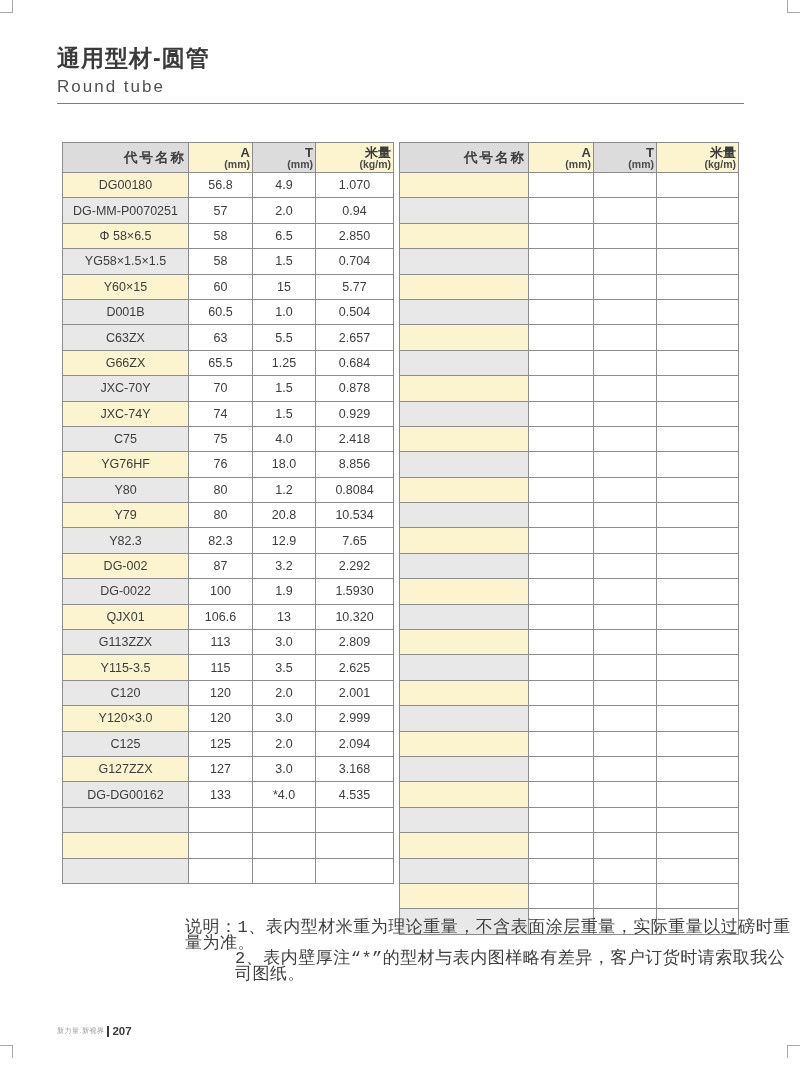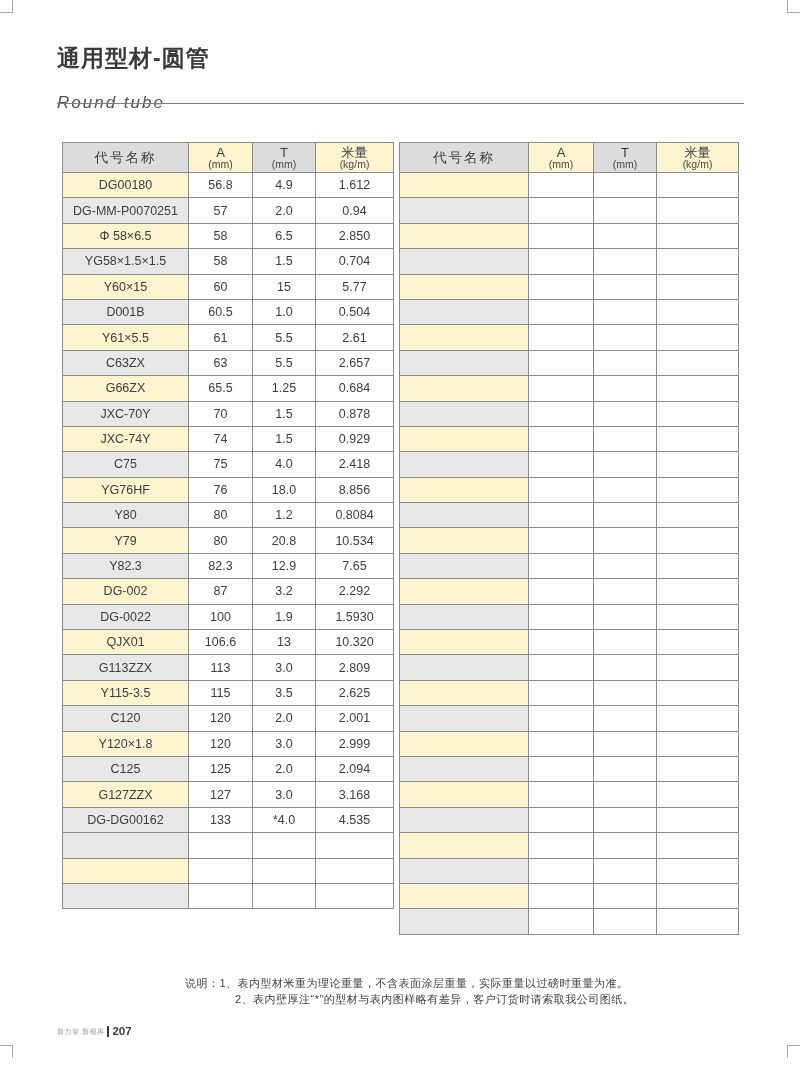--- a/index.html
+++ b/index.html
@@ -20,47 +20,47 @@
     position:absolute;width:17px;height:17px;
     border:1px solid #a9a9a9;background:transparent;
   }
   .corner-tl{left:-4px;top:-4px;}
   .corner-tr{right:-4px;top:-4px;}
   .corner-bl{left:-4px;bottom:-4px;}
   .corner-br{right:-4px;bottom:-4px;}
 
   .header-block{position:absolute;left:57px;top:44px;width:687px;}
   .title-cn{font-size:23px;font-weight:bold;color:#3a3a3a;letter-spacing:1px;line-height:1.25;}
-  .title-en{font-size:17px;color:#525252;letter-spacing:2px;margin-top:20px;font-style:italic;}
+  .title-en{font-size:17px;color:#525252;letter-spacing:2px;margin-top:4px;}
   .header-rule{position:absolute;left:57px;top:103px;width:687px;height:0;border-top:1.5px solid #7f7f7f;}
 
   table{border-collapse:collapse;table-layout:fixed;position:absolute;top:142px;}
   .tbl-left{left:62px;width:331px;}
   .tbl-right{left:399px;width:339px;}
   th,td{
     border:1px solid var(--border);
     text-align:center;vertical-align:middle;
     font-size:12.5px;color:var(--ink);
     overflow:hidden;white-space:nowrap;
     padding:0 2px;
   }
-  thead th{height:30px;font-weight:normal;}
+  thead th{height:30px;font-weight:bold;text-align:right;}
   tbody td{height:25.4px;background:#ffffff;}
   th.h-name{background:var(--headbg);font-size:13.5px;letter-spacing:2px;}
   th.h-a,th.h-m{background:var(--cream);}
   th.h-t{background:var(--headbg);}
   .hdr-label{font-size:13px;line-height:13px;display:block;}
   .hdr-unit{font-size:10.5px;line-height:11px;display:block;color:#4a4a4a;}
   td.name-odd{background:var(--cream);}
   td.name-even{background:var(--grayrow);}
 
-  .notes{position:absolute;left:185px;top:976px;font-size:11px;color:#3f3f3f;line-height:15.5px;letter-spacing:0.5px;}
+  .notes{position:absolute;left:185px;top:920px;font-size:17px;color:#3f3f3f;line-height:15.5px;letter-spacing:0.5px;font-family:Liberation Mono, monospace;}
   .notes .note-line2{margin-left:50px;}
 
-  .page-footer{position:absolute;left:57px;top:1026px;display:flex;align-items:flex-end;}
+  .page-footer{position:absolute;left:57px;top:1026px;display:flex;align-items:flex-start;}
   .footer-brand{font-size:7px;color:#9a9a9a;letter-spacing:0.5px;margin-right:3px;}
   .footer-page-number{font-size:11.5px;font-weight:bold;color:#3a3a3a;border-left:2px solid #3a3a3a;padding-left:3px;line-height:11px;}
 </style>
 </head>
 <body>
 
 <div class="page">
 
   <div class="corner-mark corner-tl"></div>
   <div class="corner-mark corner-tr"></div>
@@ -95,21 +95,21 @@
           <span class="hdr-label">米量</span>
           <span class="hdr-unit">(kg/m)</span>
         </th>
       </tr>
     </thead>
     <tbody>
         <tr>
           <td class="name-odd">DG00180</td>
           <td>56.8</td>
           <td>4.9</td>
-          <td>1.612</td>
+          <td>1.070</td>
         </tr>
         <tr>
           <td class="name-even">DG-MM-P0070251</td>
           <td>57</td>
           <td>2.0</td>
           <td>0.94</td>
         </tr>
         <tr>
           <td class="name-odd">Φ 58×6.5</td>
           <td>58</td>
@@ -128,26 +128,20 @@
           <td>15</td>
           <td>5.77</td>
         </tr>
         <tr>
           <td class="name-even">D001B</td>
           <td>60.5</td>
           <td>1.0</td>
           <td>0.504</td>
         </tr>
         <tr>
-          <td class="name-odd">Y61×5.5</td>
-          <td>61</td>
-          <td>5.5</td>
-          <td>2.61</td>
-        </tr>
-        <tr>
           <td class="name-even">C63ZX</td>
           <td>63</td>
           <td>5.5</td>
           <td>2.657</td>
         </tr>
         <tr>
           <td class="name-odd">G66ZX</td>
           <td>65.5</td>
           <td>1.25</td>
           <td>0.684</td>
@@ -224,21 +218,21 @@
           <td>3.5</td>
           <td>2.625</td>
         </tr>
         <tr>
           <td class="name-even">C120</td>
           <td>120</td>
           <td>2.0</td>
           <td>2.001</td>
         </tr>
         <tr>
-          <td class="name-odd">Y120×1.8</td>
+          <td class="name-odd">Y120×3.0</td>
           <td>120</td>
           <td>3.0</td>
           <td>2.999</td>
         </tr>
         <tr>
           <td class="name-even">C125</td>
           <td>125</td>
           <td>2.0</td>
           <td>2.094</td>
         </tr>

